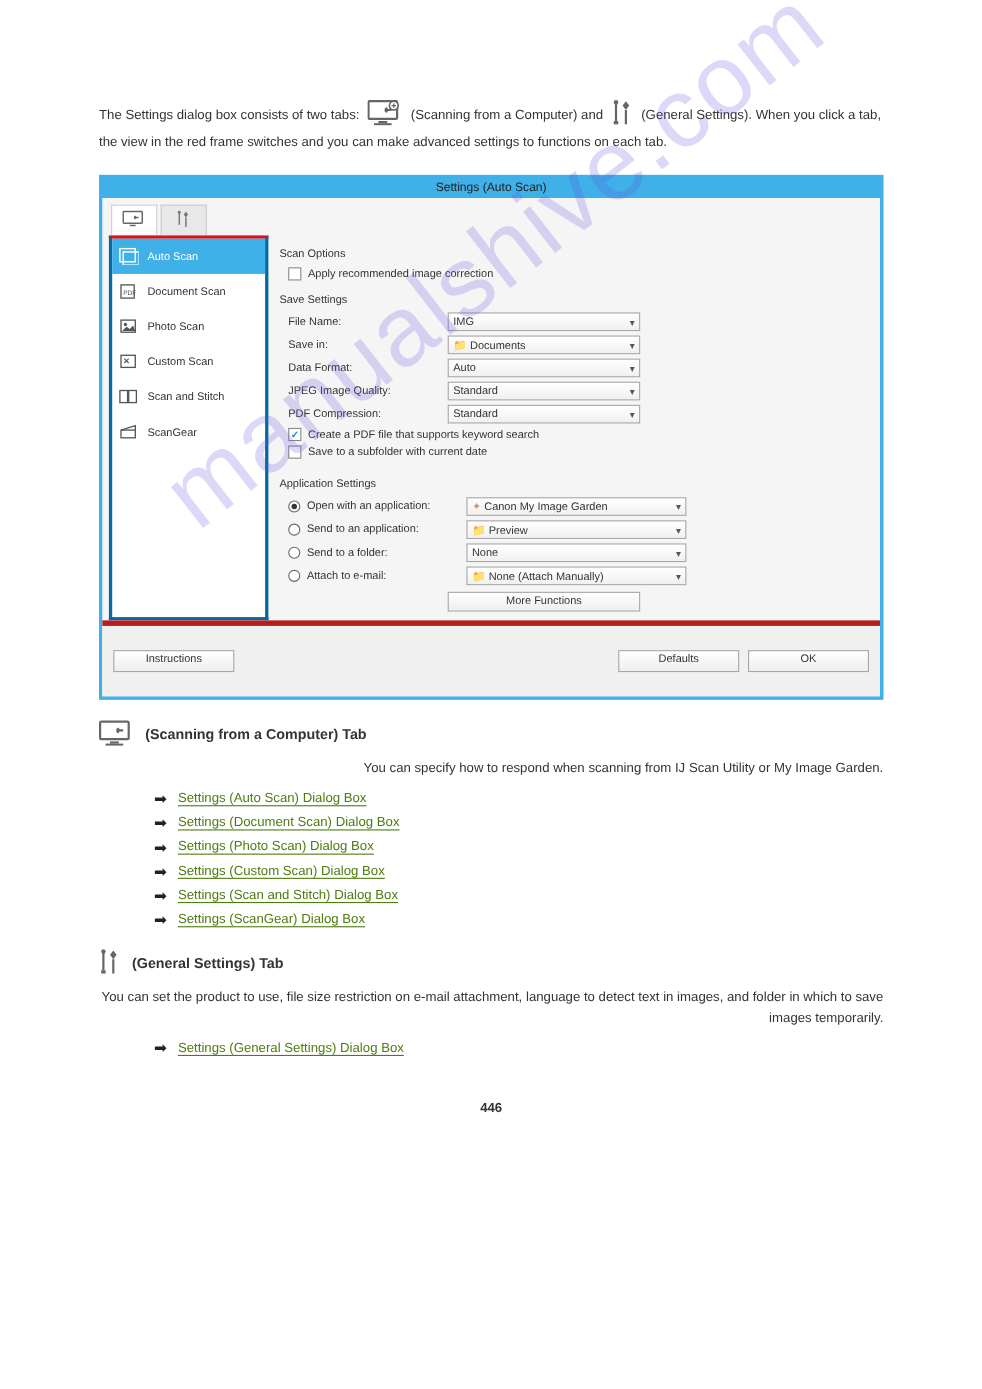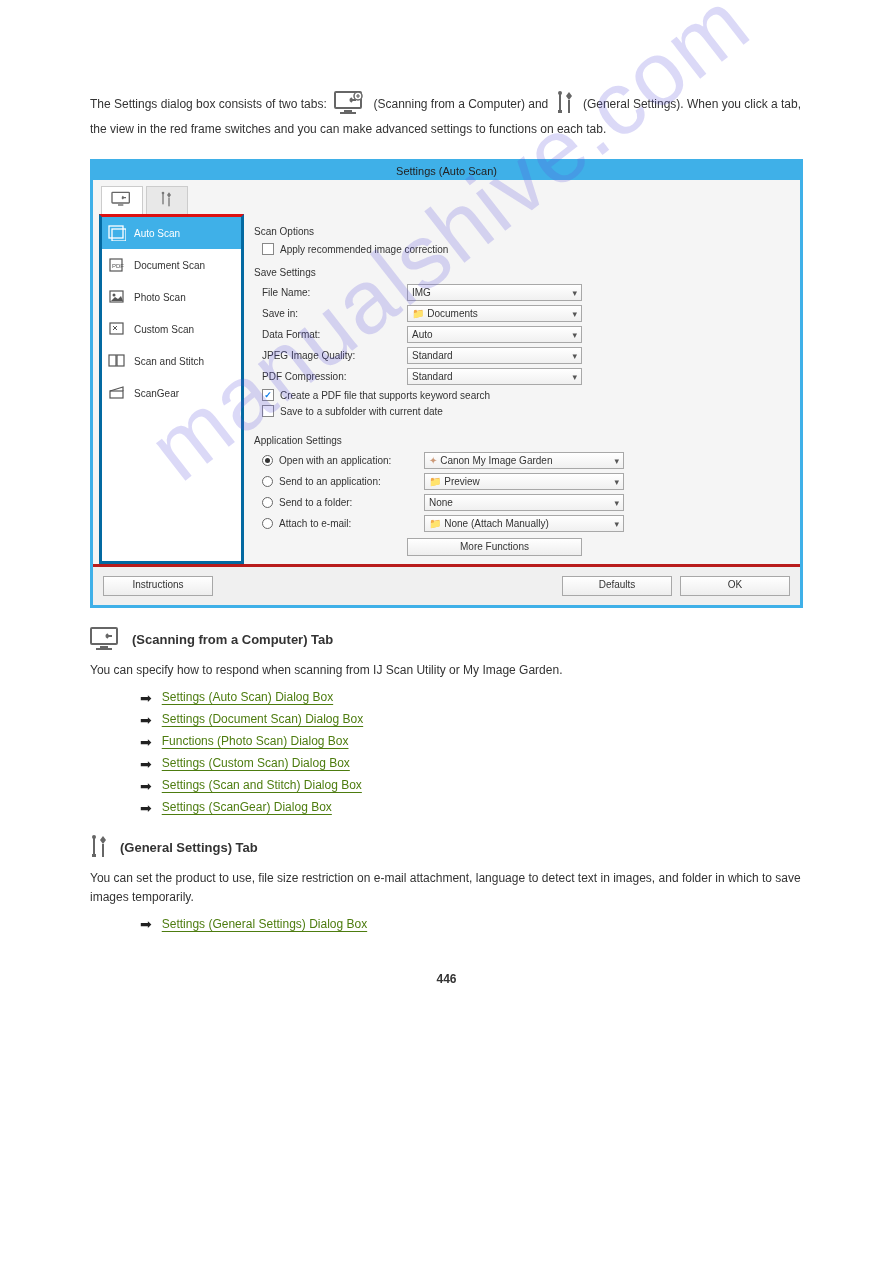--- a/index.html
+++ b/index.html
@@ -35,28 +35,28 @@
   .chev { font-size: 9px; color: #555;}
   .chk-row { margin-left: 8px; padding: 2px 0; display:flex; align-items:center; gap:6px;}
   .chk { width:12px; height:12px; border:1px solid #888; display:inline-flex; align-items:center; justify-content:center; font-size:9px; line-height:1; background:#fff;}
   .chk.checked::after{ content:"✓"; color:#0a7be8; font-weight:bold;}
   .radio { width:11px; height:11px; border:1px solid #666; border-radius:50%; display:inline-flex; align-items:center; justify-content:center; background:#fff;}
   .radio.on::after{ content:""; width:5px; height:5px; background:#333; border-radius:50%;}
   .radio-row { display:flex; align-items:center; gap:6px; margin-left:8px; padding:2px 0;}
   .radio-label { width: 139px;}
   .more-btn { width: 175px; height:18px; border:1px solid #a8a8a8; background:linear-gradient(#fff,#eee); text-align:center; font-size:10px; padding:2px 0; margin-left:153px; margin-top:4px;}
 
-  .footer-buttons { display:flex; gap:8px; padding:9px 10px; background:#f0f0f0; border-top:3px solid #b91c1c; align-items:center;}
+  .footer-buttons { display:flex; gap:8px; padding:22px 10px; background:#f0f0f0; border-top:5px solid #b91c1c; align-items:center;}
   .footer-buttons .btn { width:110px; height:20px; border:1px solid #a8a8a8; background:linear-gradient(#fff,#eee); text-align:center; font-size:10px; padding:2px 0; cursor:pointer;}
   .footer-buttons .spacer { flex:1;}
 
   
   .sect-head { display:flex; align-items:center; gap:10px; margin-top:18px; margin-bottom:8px;}
   .sect-head .label { font-size:13px; font-weight:bold;}
-  .article-p { font-size:12px; line-height:1.55; margin-bottom:10px;}
+  .article-p { font-size:12px; line-height:1.55; margin-bottom:10px;text-align:right;}
   .link-list { margin-left: 50px; }
   .link-row { display:flex; align-items:center; gap:10px; margin:6px 0;}
   .arrow { color:#222; font-size:14px;}
   .link-text { color:#4d7c0f; text-decoration: underline; font-size:12px; padding-bottom:1px; text-underline-offset: 3px;}
 
   
   .watermark {
     position: absolute;
     top: 420px; left: 130px;
     font-size: 90px;
@@ -285,21 +285,21 @@
     <div class="link-row">
         <span class="arrow">➡</span>
         <a href="#" class="link-text">Settings (Auto Scan) Dialog Box</a>
       </div>
     <div class="link-row">
         <span class="arrow">➡</span>
         <a href="#" class="link-text">Settings (Document Scan) Dialog Box</a>
       </div>
     <div class="link-row">
         <span class="arrow">➡</span>
-        <a href="#" class="link-text">Functions (Photo Scan) Dialog Box</a>
+        <a href="#" class="link-text">Settings (Photo Scan) Dialog Box</a>
       </div>
     <div class="link-row">
         <span class="arrow">➡</span>
         <a href="#" class="link-text">Settings (Custom Scan) Dialog Box</a>
       </div>
     <div class="link-row">
         <span class="arrow">➡</span>
         <a href="#" class="link-text">Settings (Scan and Stitch) Dialog Box</a>
       </div>
     <div class="link-row">

